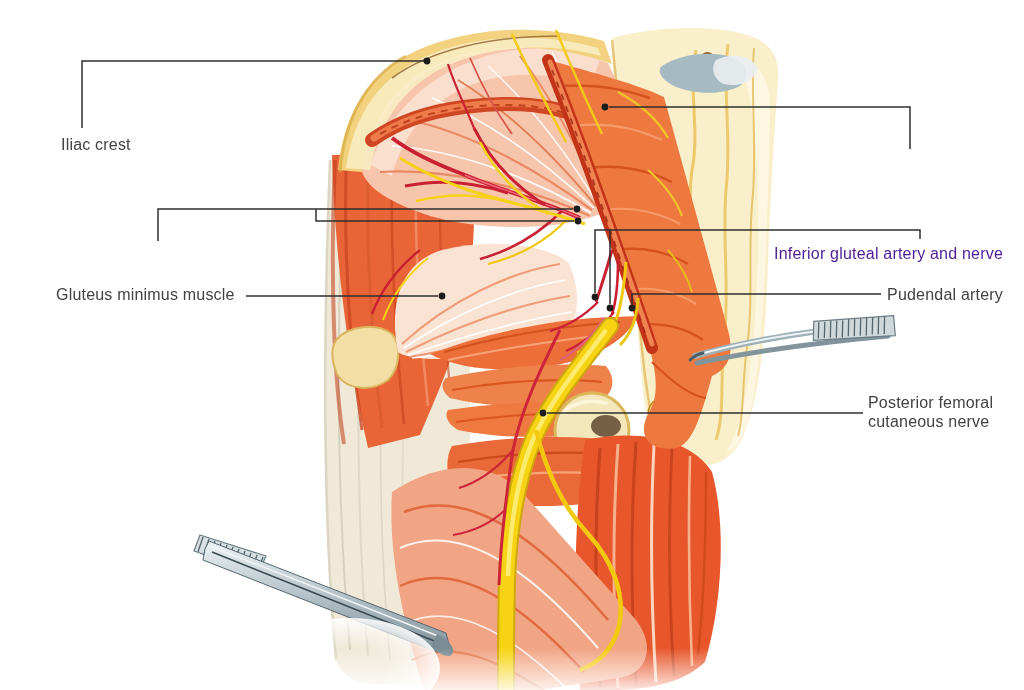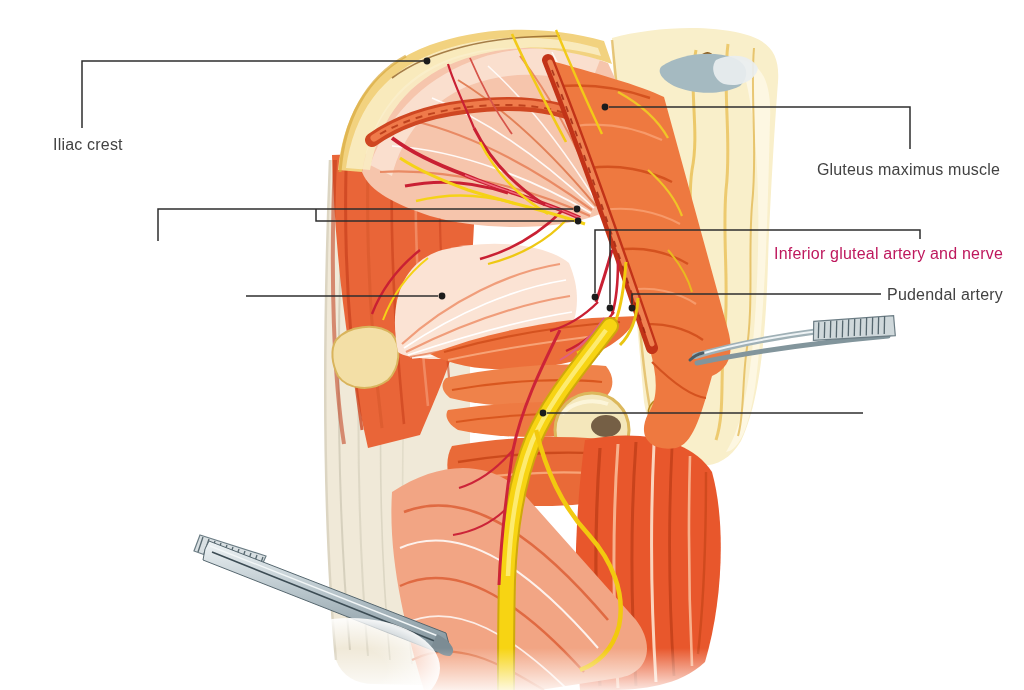--- a/index.html
+++ b/index.html
@@ -1,21 +1,21 @@
 <!DOCTYPE html>
 <html><head>
 <meta charset="utf-8">
 <style>
   html,body{margin:0;padding:0;background:#fff;}
   #stage{position:relative;width:1024px;height:690px;background:#fff;overflow:hidden;
          font-family:"Liberation Sans",sans-serif;}
   #art{position:absolute;left:0;top:0;}
   .label{position:absolute;font-size:16px;line-height:19px;color:#424242;
          letter-spacing:.2px;white-space:nowrap;}
-  .label--red{color:#be185d;}
+  .label--red{color:#4c1d95;}
   .label--wrap{white-space:normal;width:150px;}
   .label--right{text-align:left;}
 </style>
 </head>
 <body>
 
 <div id="stage">
 
 <svg id="art" width="1024" height="690" viewBox="0 0 1024 690">
   <defs>
@@ -293,24 +293,25 @@
     <circle cx="577" cy="209" r="3.4"></circle>
     <circle cx="578" cy="221" r="3.4"></circle>
     <circle cx="442" cy="296" r="3.4"></circle>
     <circle cx="595" cy="297" r="3.4"></circle>
     <circle cx="610" cy="308" r="3.4"></circle>
     <circle cx="632" cy="308" r="3.4"></circle>
     <circle cx="543" cy="413" r="3.4"></circle>
   </g>
 </svg>
 
-<div class="label" style="left:53px;top:135px">Iliac crest</div>
-
-<div class="label label--right" style="right:24px;top:160px">Gluteus maximus muscle</div>
+<div class="label" style="left:61px;top:135px">Iliac crest</div>
+
 
 
 <div class="label label--red label--right" style="right:21px;top:244px">Inferior gluteal artery and nerve</div>
 
+<div class="label" style="left:56px;top:285px">Gluteus minimus muscle</div>
 
 <div class="label label--right" style="right:21px;top:285px">Pudendal artery</div>
 
+<div class="label label--wrap" style="left:868px;top:393px">Posterior femoral cutaneous nerve</div>
 
 </div>
 
 </body></html>

